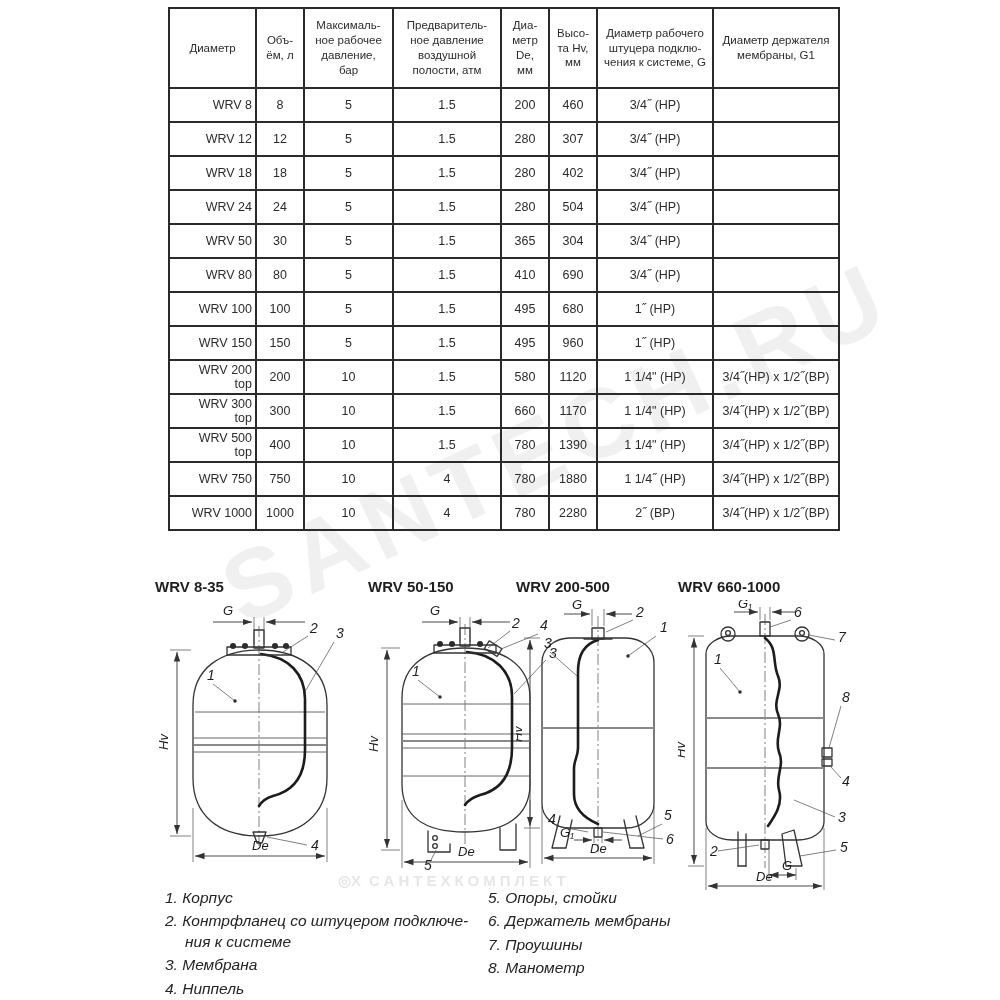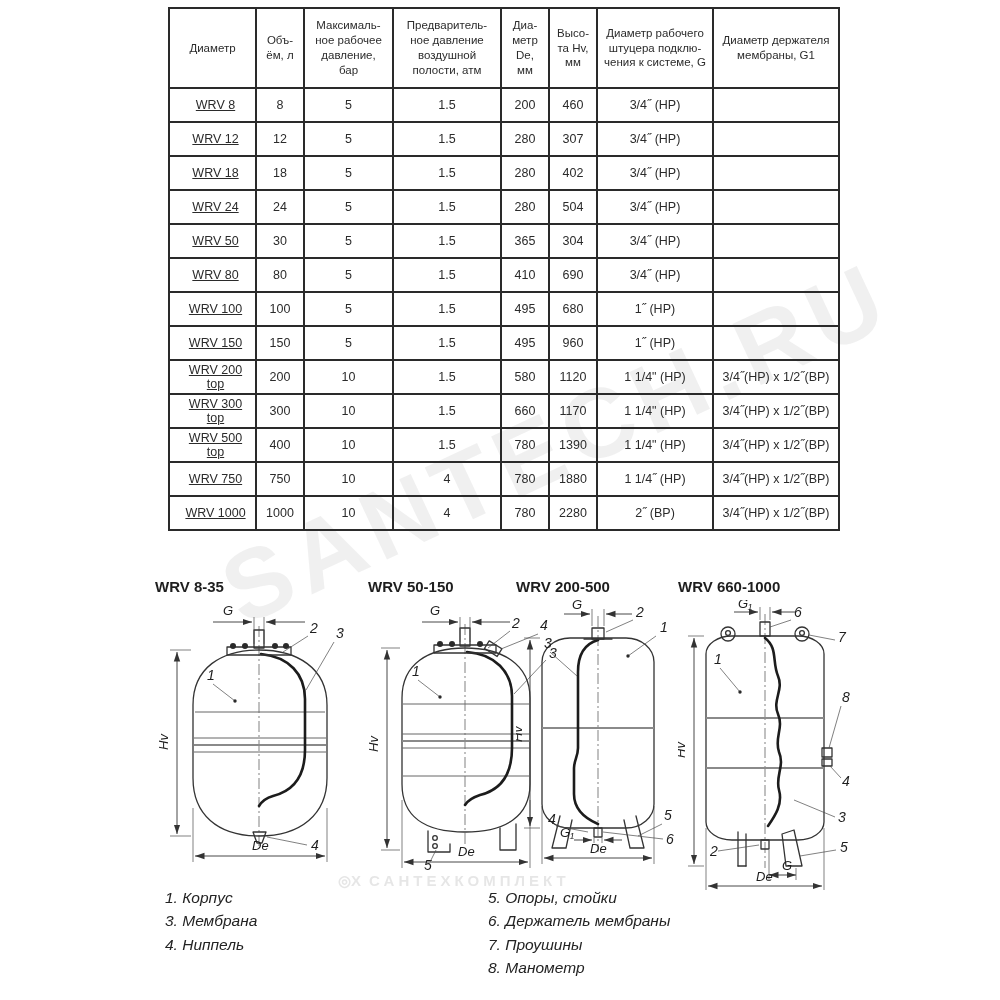--- a/index.html
+++ b/index.html
@@ -17,21 +17,21 @@
   .wm-footer .mark{display:inline-block;margin-right:8px;letter-spacing:0;}
 
   
   table.spec{position:absolute;left:168px;top:7px;width:670px;border-collapse:collapse;
              table-layout:fixed;z-index:1;background:transparent;}
   table.spec th,table.spec td{border:2px solid #2a2a2a;vertical-align:middle;
              text-align:center;padding:1px 3px;overflow:hidden;}
   table.spec th{height:76px;font-weight:normal;font-size:11.5px;line-height:1.3;
              white-space:pre-line;}
   table.spec td{height:30px;font-size:12.5px;}
-  table.spec td.c-model{text-align:center;padding-left:9px;text-decoration:underline;}
+  table.spec td.c-model{text-align:right;padding-left:9px;}
 
   
   .diagram{position:absolute;z-index:1;}
   .d-title{font-weight:bold;font-size:15px;height:22px;color:#1e1e1e;}
   svg{display:block;}
   .ln{stroke:#333;stroke-width:1.3;fill:none;stroke-linejoin:round;stroke-linecap:round;}
   .thin{stroke:#4a4a4a;stroke-width:0.7;fill:none;}
   .cl{stroke:#4a4a4a;stroke-width:0.7;fill:none;stroke-dasharray:11 3 2 3;}
   .dim{stroke:#333;stroke-width:0.9;fill:none;}
   .mem{stroke:#1c1c1c;stroke-width:2.6;fill:none;stroke-linecap:round;}
@@ -471,20 +471,22 @@
       <line class="thin" x1="157" y1="217" x2="116" y2="200"></line>
       <text class="cnum" x="32" y="256">2</text>
       <line class="thin" x1="40" y1="251" x2="81" y2="245"></line>
       <text class="cnum" x="162" y="252">5</text>
       <line class="thin" x1="158" y1="250" x2="122" y2="256"></line>
     </svg>
   </div>
 
   <div class="legend-col legend-left">
       <div class="legend-item">1. Корпус</div>
+      <div class="legend-item">2. Контрфланец со штуцером подключе-
+ния к системе</div>
       <div class="legend-item">3. Мембрана</div>
       <div class="legend-item">4. Ниппель</div>
     </div>
   <div class="legend-col legend-right">
       <div class="legend-item">5. Опоры, стойки</div>
       <div class="legend-item">6. Держатель мембраны</div>
       <div class="legend-item">7. Проушины</div>
       <div class="legend-item">8. Манометр</div>
     </div>
 

